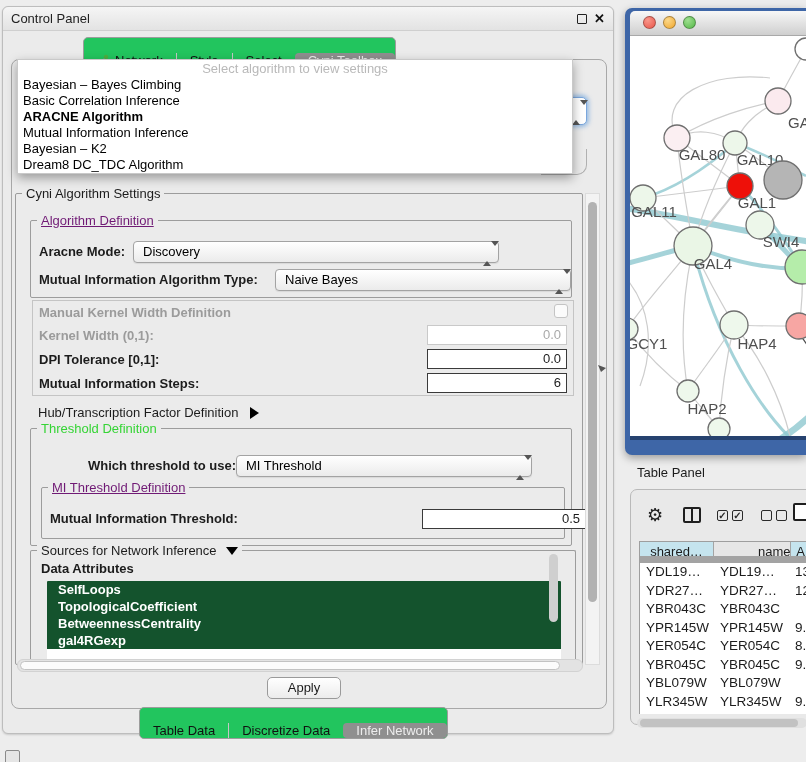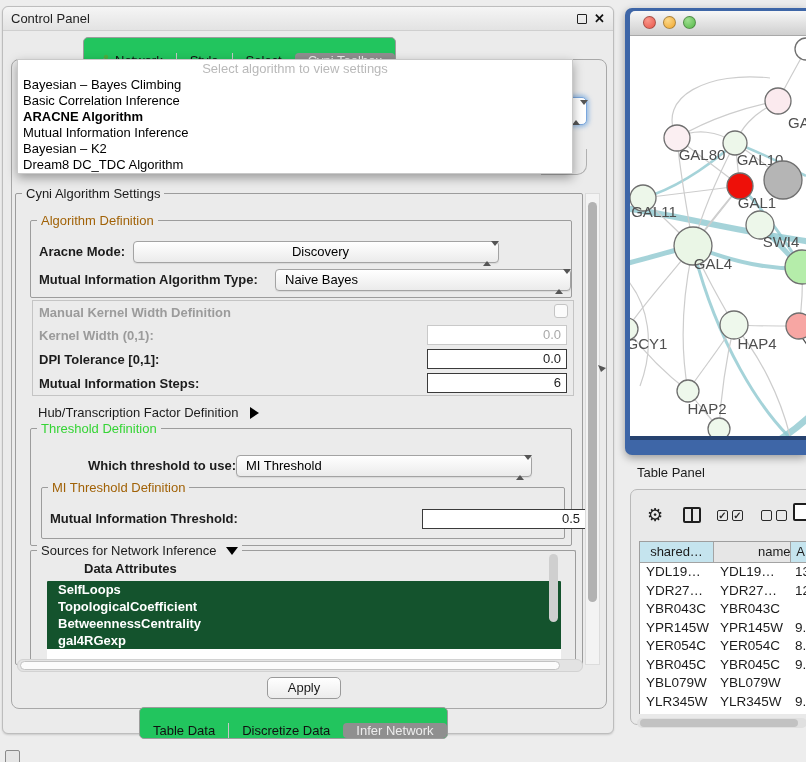--- a/index.html
+++ b/index.html
@@ -51,21 +51,21 @@
     background:#fff; border:1px solid #c9c9c9;
     box-shadow:0 4px 10px rgba(0,0,0,.35); z-index:30; }
   #algo-placeholder { height:17px; line-height:17px; text-align:center; color:#b9b9b9; }
   .dd-item { line-height:16px; padding-left:5px; color:#000; }
   .dd-item.bold { font-weight:bold; }
 
   
   .group { position:absolute; border:1px solid #9c9c9c; border-radius:2px; }
   .gtitle { position:absolute; top:-8px; left:6px; background:#ebebeb;
     padding:0 4px; line-height:15px; white-space:nowrap; }
-  .t-blue  { color:#a16207; }
+  .t-blue  { color:#701a75;text-decoration:underline; }
   .t-green { color:#35d435; }
 
   .lbl  { position:absolute; white-space:nowrap; }
   .bold { font-weight:bold; }
   .gray { color:#9b9b9b; }
 
   
   .combo { position:absolute; height:22px; border:1px solid #a3a3a3; border-radius:4px;
     background:linear-gradient(#ffffff,#ebebeb); box-shadow:0 1px 1px rgba(0,0,0,.08); }
   .combo .val { display:block; line-height:20px; padding-left:9px; color:#000;
@@ -143,21 +143,21 @@
   #icon-columns { left:52px; top:17px; width:18px; height:16px; border:2px solid #1f1f1f; border-radius:2px; }
   #icon-columns::after { content:""; position:absolute; left:6px; top:0; width:2px; height:12px; background:#1f1f1f; }
   .cb { position:absolute; width:11px; height:11px; border:1.5px solid #2a2a2a; border-radius:2px;
     font-size:10px; line-height:10px; font-weight:bold; text-align:center; color:#2a2a2a; }
   #icon-page { left:162px; top:13px; width:15px; height:18px; border:2px solid #1f1f1f; border-radius:2px; background:#fff; }
 
   #tp-table { left:8px; top:51px; width:172px; height:173px; background:#fff;
     border-left:1px solid #9e9e9e; border-top:1px solid #9e9e9e; overflow:hidden; }
   #tp-header { display:flex; height:21px; }
   .th { line-height:20px; text-align:center; background:#e6e6e6;
-    border-right:1px solid #a4a4a4; border-bottom:1px solid #a3a3a3;
+    border-right:1px solid #a4a4a4; border-bottom:7px solid #a3a3a3;
     overflow:hidden; white-space:nowrap; }
   .th.highlight { background:#c5e4ee; }
   .th1 { width:74px; } .th2 { width:77px;padding-left:44px; } .th3 { flex:1; }
   #tp-rows { height:152px; overflow:hidden; }
   .trow { display:flex; height:18.5px; font-size:13.5px; }
   .trow span { overflow:hidden; white-space:nowrap; line-height:18.5px; }
   .tc1 { width:74px; padding-left:6px; }
   .tc2 { width:77px; padding-left:6px; }
   .tc3 { flex:1; padding-left:4px; }
   #tp-hscroll { left:6px; top:228px; width:170px; height:10px;
@@ -223,21 +223,21 @@
       </div>
   </div>
 
   <div class="group" id="settings-group" style="left:12px; top:186px; width:568px; height:472px;">
     <span class="gtitle">Cyni Algorithm Settings</span>
 
     <div class="group" style="left:14px; top:26px; width:542px; height:78px;">
       <span class="gtitle t-blue">Algorithm Definition</span>
 
       <span class="lbl bold" style="left:8px; top:20px; line-height:22px;">Aracne Mode:</span>
-      <div class="combo" style="left:102px; top:20px; width:366px;text-align:center;">
+      <div class="combo" style="left:102px; top:20px; width:366px;">
         <span class="val">Discovery</span>
         <span class="stepper"><span class="up"></span><span class="down"></span></span>
       </div>
 
       <span class="lbl bold" style="left:8px; top:48px; line-height:22px;">Mutual Information Algorithm Type:</span>
       <div class="combo" style="left:244px; top:48px; width:296px;">
         <span class="val">Naive Bayes</span>
         <span class="stepper"><span class="up"></span><span class="down"></span></span>
       </div>
     </div>
@@ -275,21 +275,21 @@
         <span class="lbl bold" style="left:8px; top:20px; line-height:22px;">Mutual Information Threshold:</span>
         <span class="tfield" style="left:380px; top:21px; width:164px;">0.5</span>
       </div>
     </div>
 
     <div class="group" style="left:14px; top:356px; width:546px; height:116px; border-bottom:none;">
       <span class="gtitle">
         <span>Sources for Network Inference</span>
         <span class="tri-down"></span>
       </span>
-      <span class="lbl bold" style="left:10px; top:10px;margin-left:43px;">Data Attributes</span>
+      <span class="lbl bold" style="left:10px; top:10px;">Data Attributes</span>
 
       <div id="attr-list">
           <div class="attr-item bold">SelfLoops</div>
           <div class="attr-item bold">TopologicalCoefficient</div>
           <div class="attr-item bold">BetweennessCentrality</div>
           <div class="attr-item bold">gal4RGexp</div>
         </div>
       <span id="attr-vscroll" style="right:17px;"></span>
     </div>
   </div>

